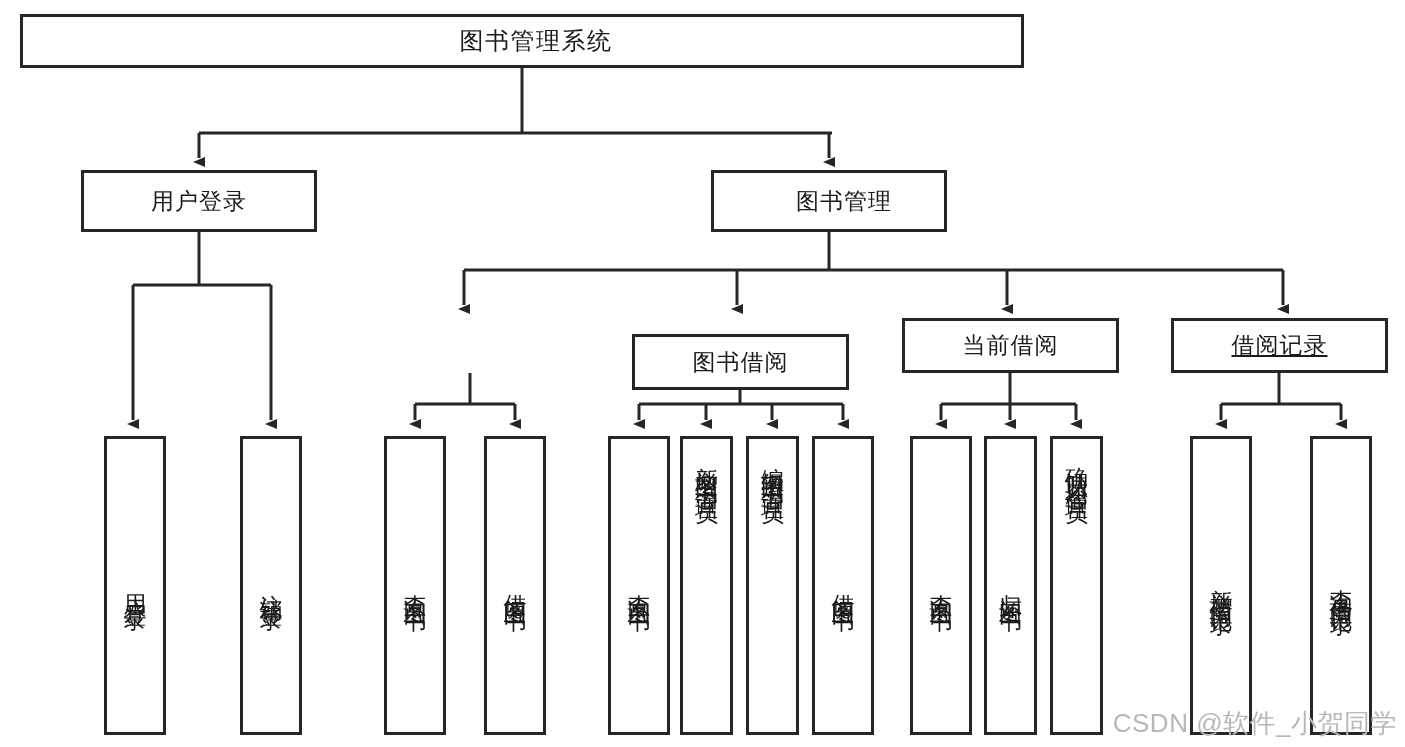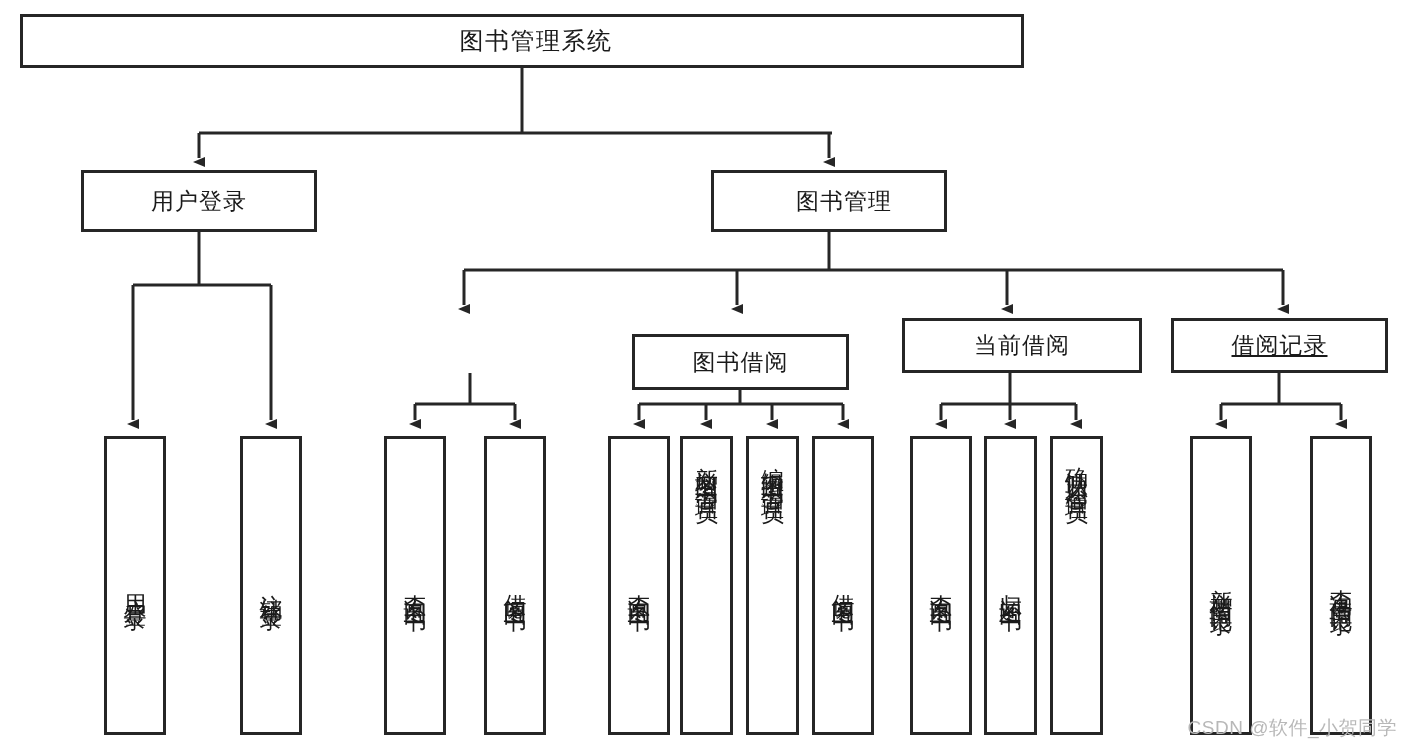--- a/index.html
+++ b/index.html
@@ -67,21 +67,21 @@
     white-space: nowrap;
   }
   .node.vert.centered {
     align-items: center;
     padding-top: 0;
   }
   .watermark {
     position: absolute;
     right: 8px;
     bottom: 6px;
-    font-size: 19px;
+    font-size: 26px;
     color: #b8b8b8;
     letter-spacing: 0.5px;
     white-space: nowrap;
     user-select: none;
   }
 </style>
 </head>
 <body>
 
 <div id="canvas">
@@ -143,21 +143,21 @@
   <div class="node horiz" style="left:81px; top:170px; width:236px; height:62px;">
     <span class="label">用户登录</span>
   </div>
   <div class="node horiz" style="left:711px; top:170px; width:236px; height:62px;padding-left:30px;">
     <span class="label">图书管理</span>
   </div>
 
   <div class="node horiz" style="left:632px; top:334px; width:217px; height:56px;">
     <span class="label">图书借阅</span>
   </div>
-  <div class="node horiz" style="left:902px; top:318px; width:240px; height:55px;">
+  <div class="node horiz" style="left:902px; top:318px; width:217px; height:55px;">
     <span class="label">当前借阅</span>
   </div>
   <div class="node horiz" style="left:1171px; top:318px; width:217px; height:55px;text-decoration:underline;">
     <span class="label">借阅记录</span>
   </div>
 
   <div class="node vert centered" style="left:104px; top:436px; width:62px; height:299px;">
     <span class="label">用户登录</span>
   </div>
   <div class="node vert centered" style="left:240px; top:436px; width:62px; height:299px;">

